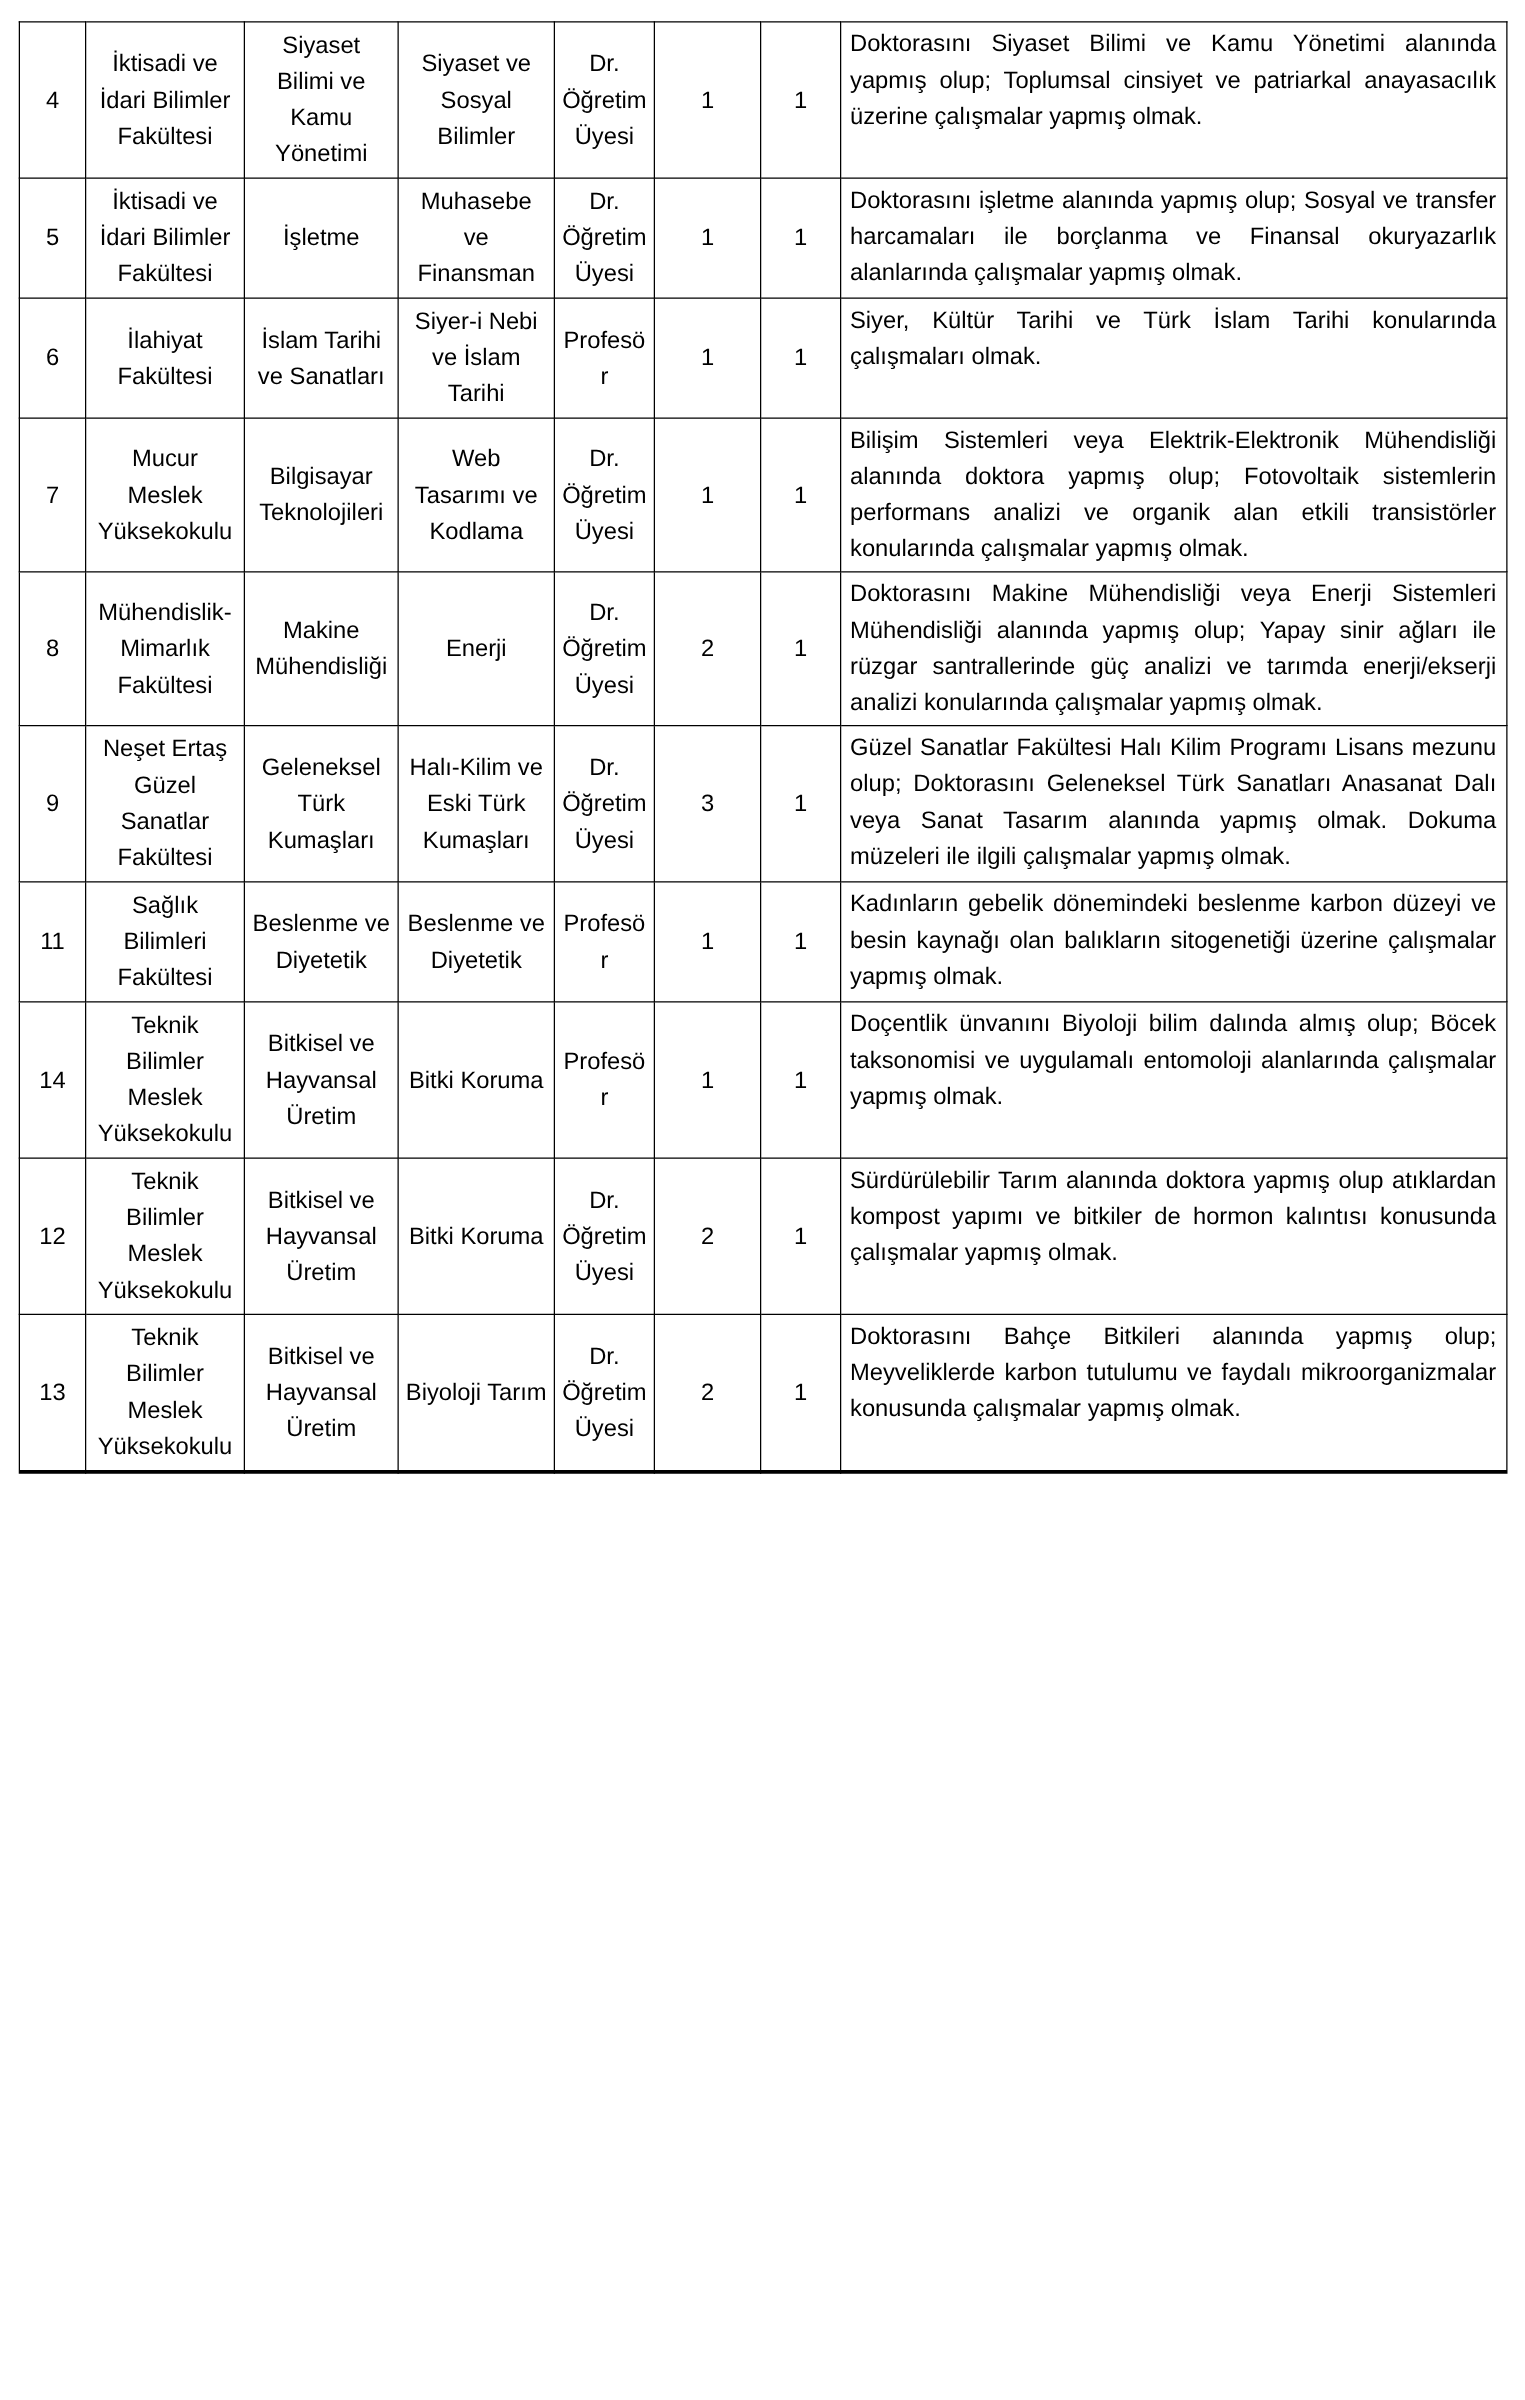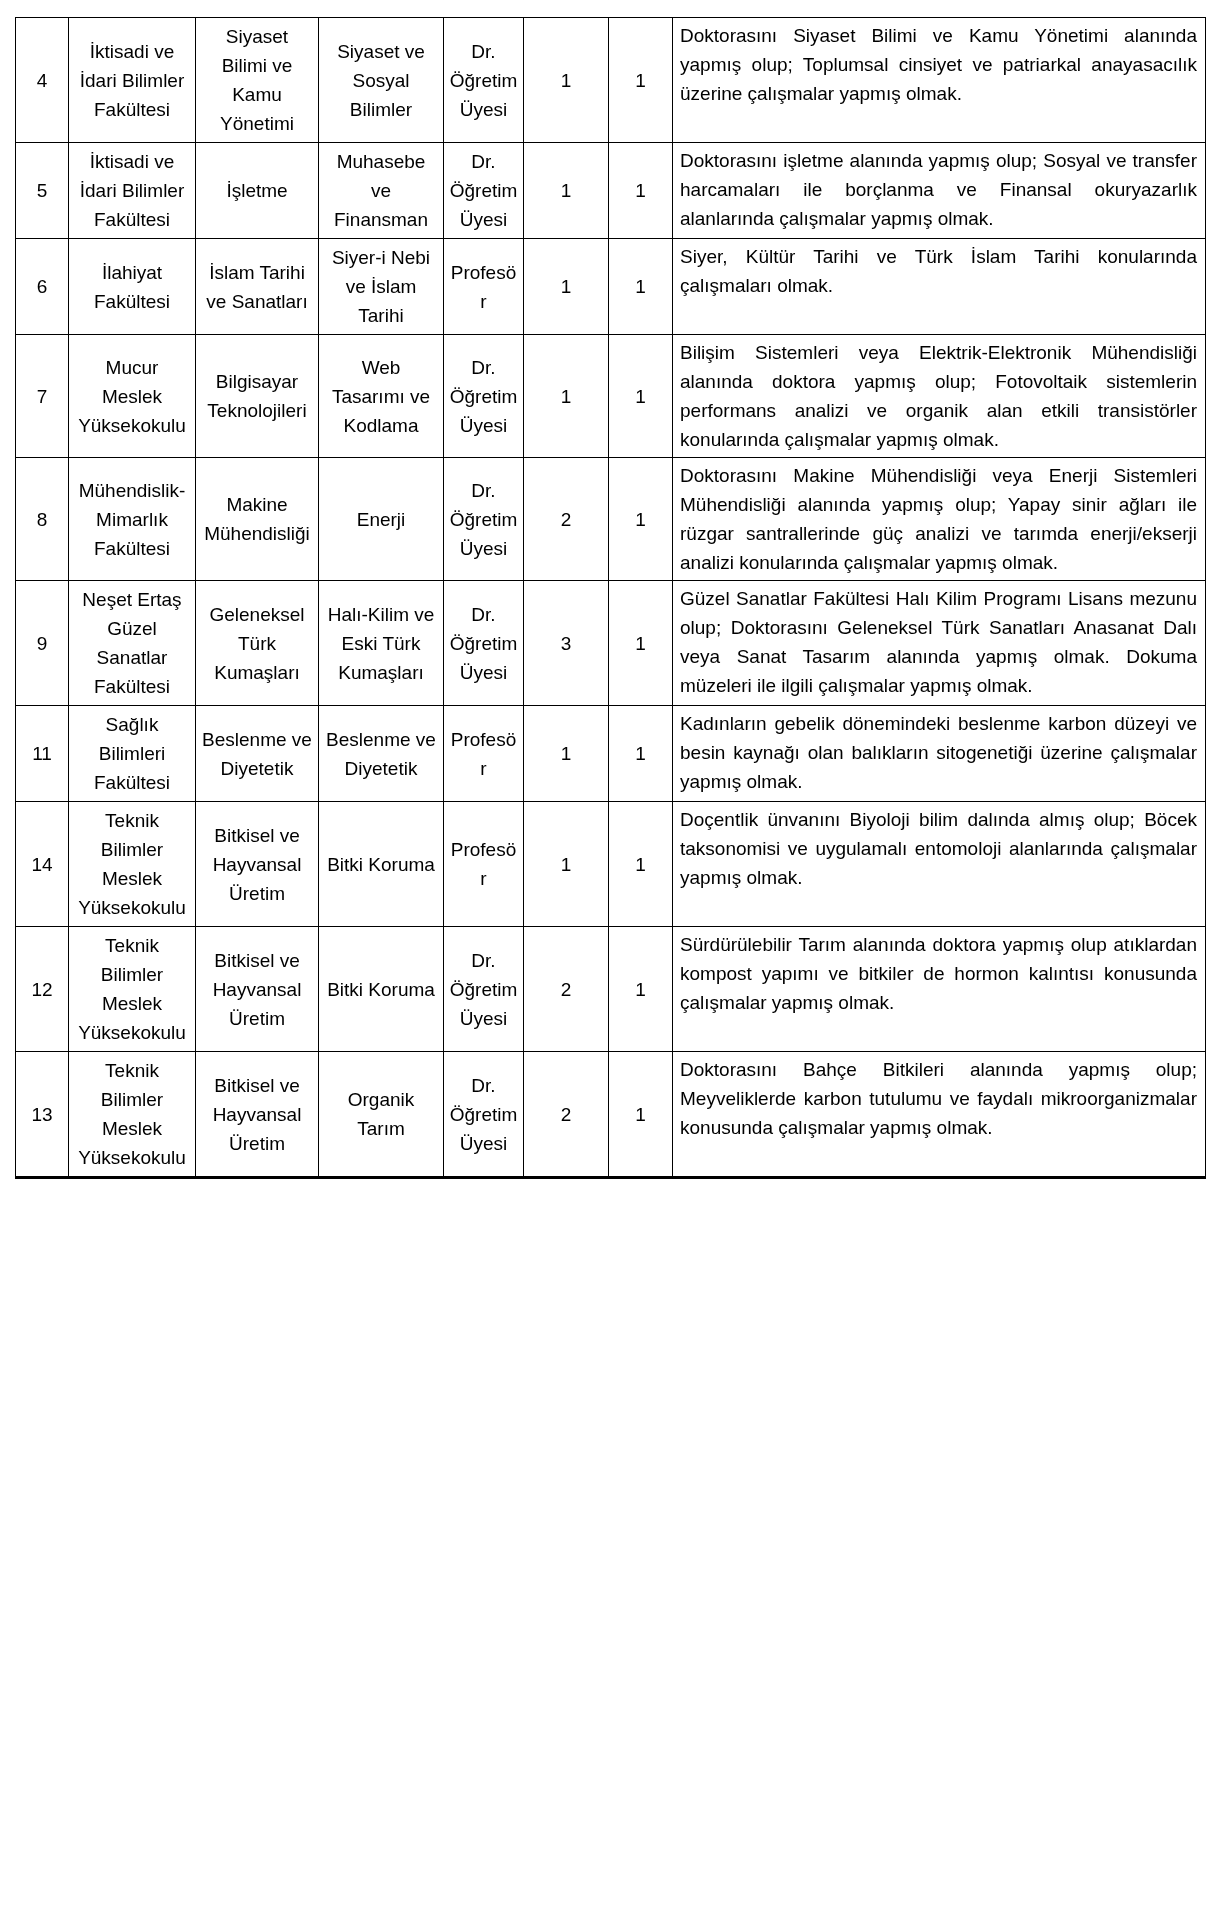--- a/index.html
+++ b/index.html
@@ -151,21 +151,21 @@
         <td class="c">Dr. Öğretim Üyesi</td>
         <td class="c">2</td>
         <td class="c">1</td>
         <td class="desc">Sürdürülebilir Tarım alanında doktora yapmış olup atıklardan kompost yapımı ve bitkiler de hormon kalıntısı konusunda çalışmalar yapmış olmak.</td>
       </tr>
 
       <tr>
         <td class="c">13</td>
         <td class="c">Teknik Bilimler Meslek Yüksekokulu</td>
         <td class="c">Bitkisel ve Hayvansal Üretim</td>
-        <td class="c">Organik Tarım</td>
+        <td class="c">Biyoloji Tarım</td>
         <td class="c">Dr. Öğretim Üyesi</td>
         <td class="c">2</td>
         <td class="c">1</td>
         <td class="desc">Doktorasını Bahçe Bitkileri alanında yapmış olup; Meyveliklerde karbon tutulumu ve faydalı mikroorganizmalar konusunda çalışmalar yapmış olmak.</td>
       </tr>
 
     </tbody>
   </table>
 </div>
 

